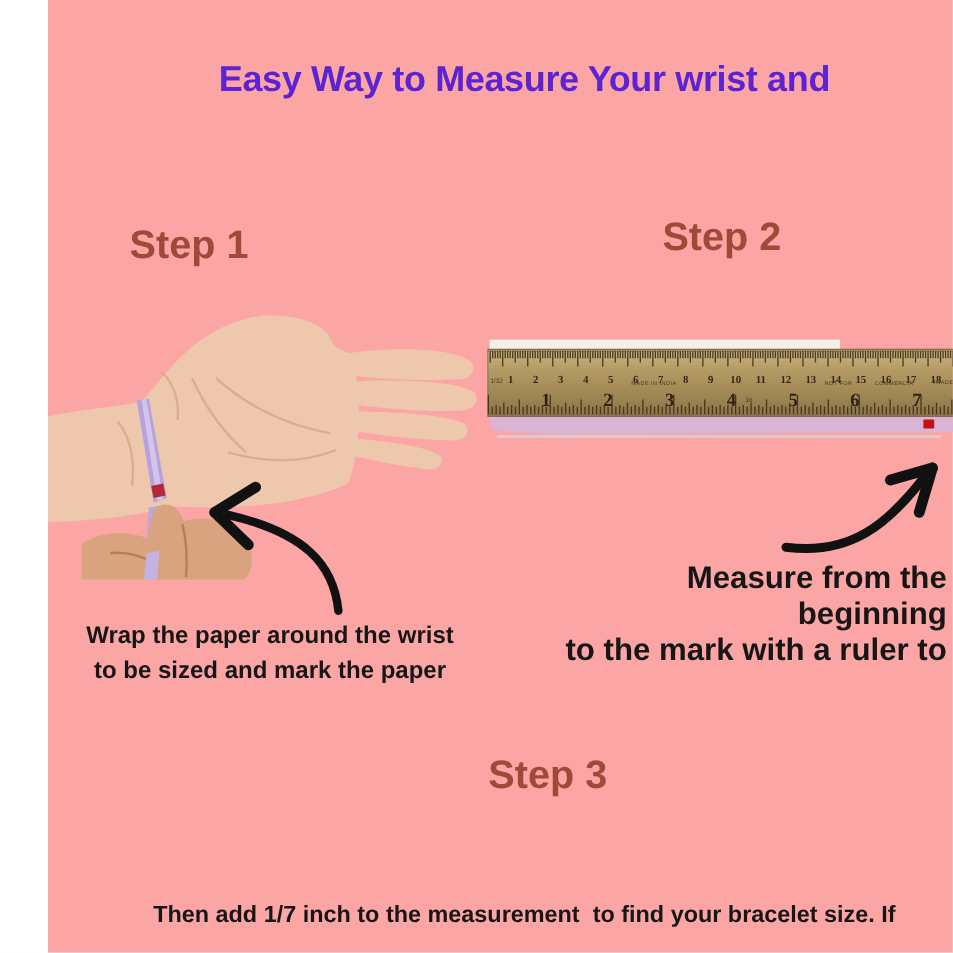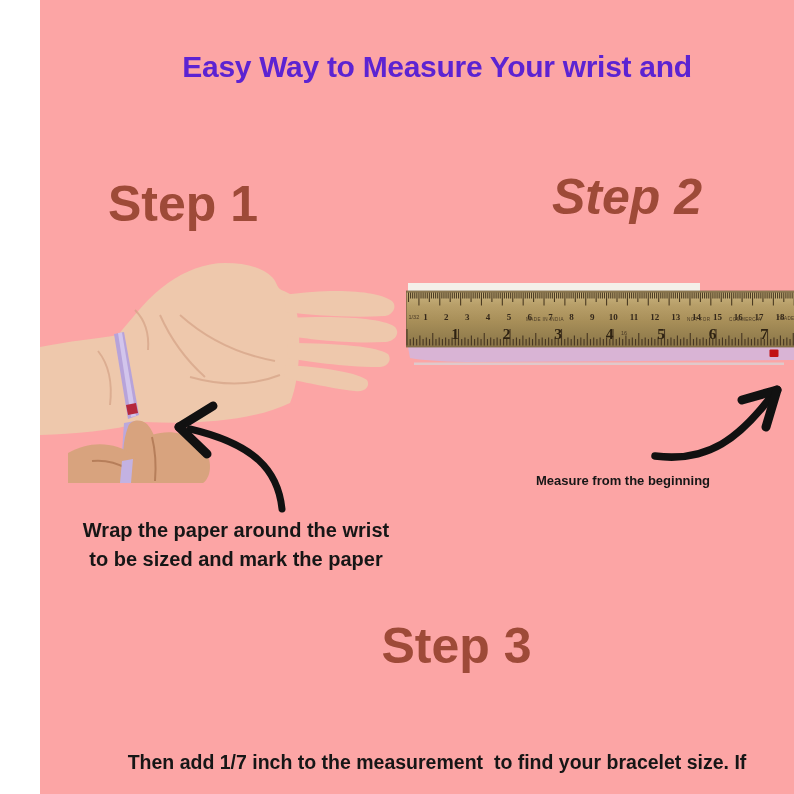--- a/index.html
+++ b/index.html
@@ -5,27 +5,27 @@
   html,body{margin:0;padding:0;background:#ffffff;}
   .page{
     position:relative;width:794px;height:794px;background:#fca5a5;overflow:hidden;
     font-family:"Liberation Sans",sans-serif;
     margin-left:40px;
   }
   .title{
     position:absolute;top:45px;left:0;right:0;text-align:center;
     color:#5c23d2;font-weight:bold;font-size:30px;line-height:44px;letter-spacing:-0.3px;
   }
-  .step-heading{position:absolute;color:#9e4a38;font-weight:bold;font-size:50px;line-height:40px;}
+  .step-heading{position:absolute;color:#9e4a38;font-weight:bold;font-size:33px;line-height:40px;}
   .step1-pos{left:68px;top:184px;}
-  .step2-pos{left:512px;top:177px;font-style:italic;}
+  .step2-pos{left:512px;top:177px;}
   .step3-pos{left:15px;right:0;top:626px;text-align:center;padding-left:24px;}
   .caption{position:absolute;font-weight:bold;color:#161616;text-align:center;}
-  .caption-left{left:21px;top:516px;width:350px;font-size:20px;line-height:29px;}
-  .caption-right{left:417px;top:466px;width:332px;font-size:13px;line-height:30px;}
+  .caption-left{left:10px;top:516px;width:350px;font-size:20px;line-height:29px;}
+  .caption-right{left:417px;top:466px;width:332px;font-size:26px;line-height:30px;text-align:right;}
   .step3-body{
     position:absolute;left:0;right:0;top:690px;text-align:center;
     font-weight:bold;color:#161616;font-size:19.5px;line-height:29px;white-space:pre-wrap;
   }
   .abs{position:absolute;}
   svg{display:block;}
 </style>
 </head>
 <body>
 
@@ -472,20 +472,21 @@
     </g>
   </svg>
 
   <div class="caption caption-left">
     <div>Wrap the paper around the wrist</div>
     <div>to be sized and mark the paper</div>
   </div>
 
   <div class="caption caption-right">
     <div>Measure from the beginning</div>
+    <div>to the mark with a ruler to</div>
   </div>
 
   <div class="step-heading step3-pos">Step 3</div>
   <div class="step3-body">
     <div>Then add 1/7 inch to the measurement  to find your bracelet size. If</div>
     
   </div>
 
 </div>
 

